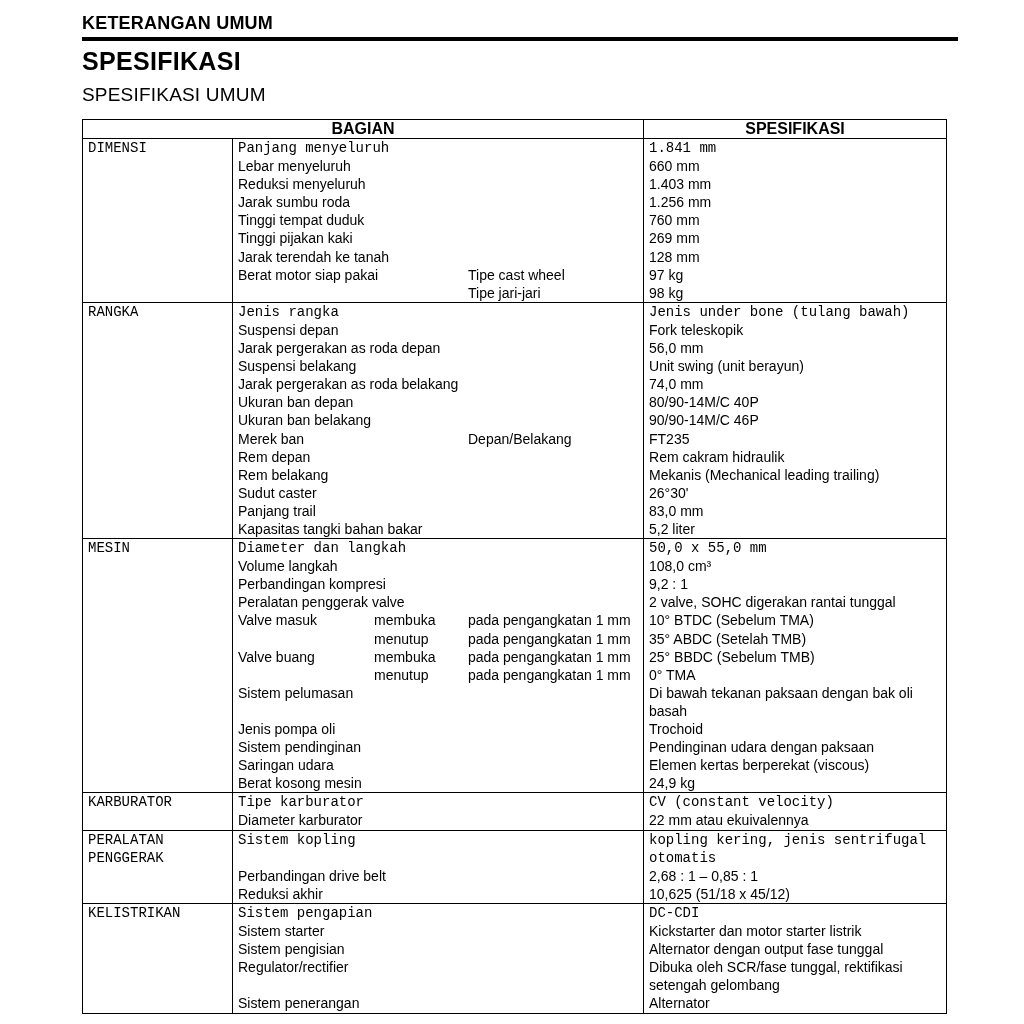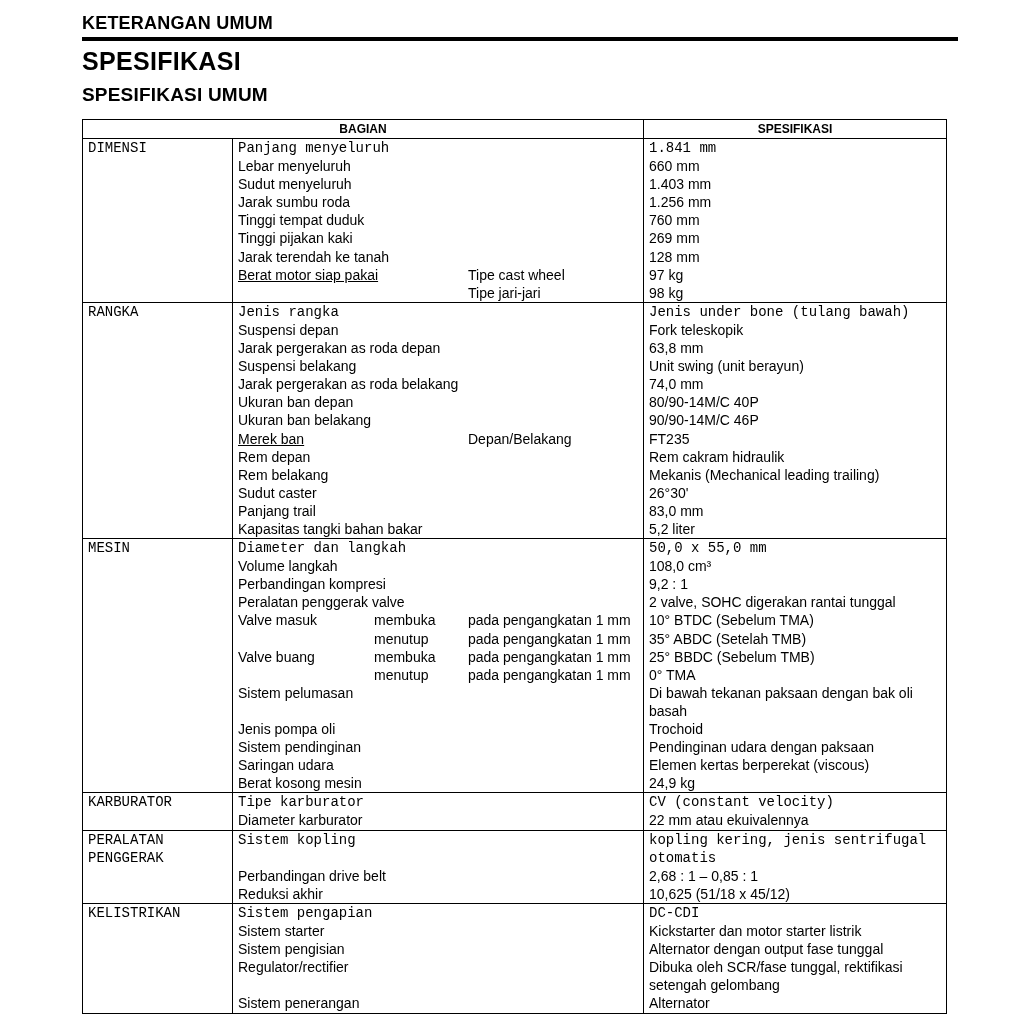--- a/index.html
+++ b/index.html
@@ -15,55 +15,55 @@
   .chapter-heading {
     font-size:18px; font-weight:bold; letter-spacing:.2px;
     line-height:18px;
   }
   .chapter-rule { height:4px; background:#000; margin-top:5px; }
   .page-title {
     font-size:25px; font-weight:bold; letter-spacing:.3px;
     line-height:25px; margin-top:8px;
   }
   .section-subtitle {
-    font-size:19px; font-weight:bold; letter-spacing:.2px;
+    font-size:19px; font-weight:normal; letter-spacing:.2px;
     line-height:19px; margin-top:11px;
   }
 
   table.spec-table {
     border-collapse:collapse;
     table-layout:fixed;
     width:864px;
     margin-top:15px;
     font-size:14px;
     line-height:18.1px;
     border:1.5px solid #000;
   }
   .spec-table th {
     border:1px solid #000;
     font-weight:bold;
-    font-size:12px;
+    font-size:16px;
     text-align:center;
     height:18px; line-height:18px;
     padding:0;
   }
   .spec-table td {
     border-left:1px solid #000;
     border-right:1px solid #000;
     vertical-align:top;
     padding:0 4px 0 5px;
   }
   tr.sec-start td { border-top:1px solid #000;font-family:Liberation Mono, monospace; }
   td.col-sec  { }
   td.col-spec { white-space:pre-line;margin-left:40px; }
 
   .subrow { display:flex; }
   .seg { white-space:nowrap; overflow:visible; }
   .seg-label      { flex:0 0 136px; width:136px; }
-  .seg-label-wide { flex:0 0 230px; width:230px;text-decoration:underline; }
+  .seg-label-wide { flex:0 0 230px; width:230px; }
   .seg-sub1       { flex:0 0 94px;  width:94px; }
   .seg-sub2       { flex:1; }
 </style>
 </head>
 <body>
 
 <div class="page">
 
   <div class="chapter-heading">KETERANGAN UMUM</div>
 
@@ -89,21 +89,21 @@
         <tr class="sec-start">
           <td class="col-sec" rowspan="9">DIMENSI</td>
           <td class="col-item">Panjang menyeluruh</td>
           <td class="col-spec">1.841 mm</td>
         </tr>
         <tr>
           <td class="col-item">Lebar menyeluruh</td>
           <td class="col-spec">660 mm</td>
         </tr>
         <tr>
-          <td class="col-item">Sudut menyeluruh</td>
+          <td class="col-item">Reduksi menyeluruh</td>
           <td class="col-spec">1.403 mm</td>
         </tr>
         <tr>
           <td class="col-item">Jarak sumbu roda</td>
           <td class="col-spec">1.256 mm</td>
         </tr>
         <tr>
           <td class="col-item">Tinggi tempat duduk</td>
           <td class="col-spec">760 mm</td>
         </tr>
@@ -137,21 +137,21 @@
           <td class="col-sec" rowspan="13">RANGKA</td>
           <td class="col-item">Jenis rangka</td>
           <td class="col-spec">Jenis under bone (tulang bawah)</td>
         </tr>
         <tr>
           <td class="col-item">Suspensi depan</td>
           <td class="col-spec">Fork teleskopik</td>
         </tr>
         <tr>
           <td class="col-item">Jarak pergerakan as roda depan</td>
-          <td class="col-spec">63,8 mm</td>
+          <td class="col-spec">56,0 mm</td>
         </tr>
         <tr>
           <td class="col-item">Suspensi belakang</td>
           <td class="col-spec">Unit swing (unit berayun)</td>
         </tr>
         <tr>
           <td class="col-item">Jarak pergerakan as roda belakang</td>
           <td class="col-spec">74,0 mm</td>
         </tr>
         <tr>

